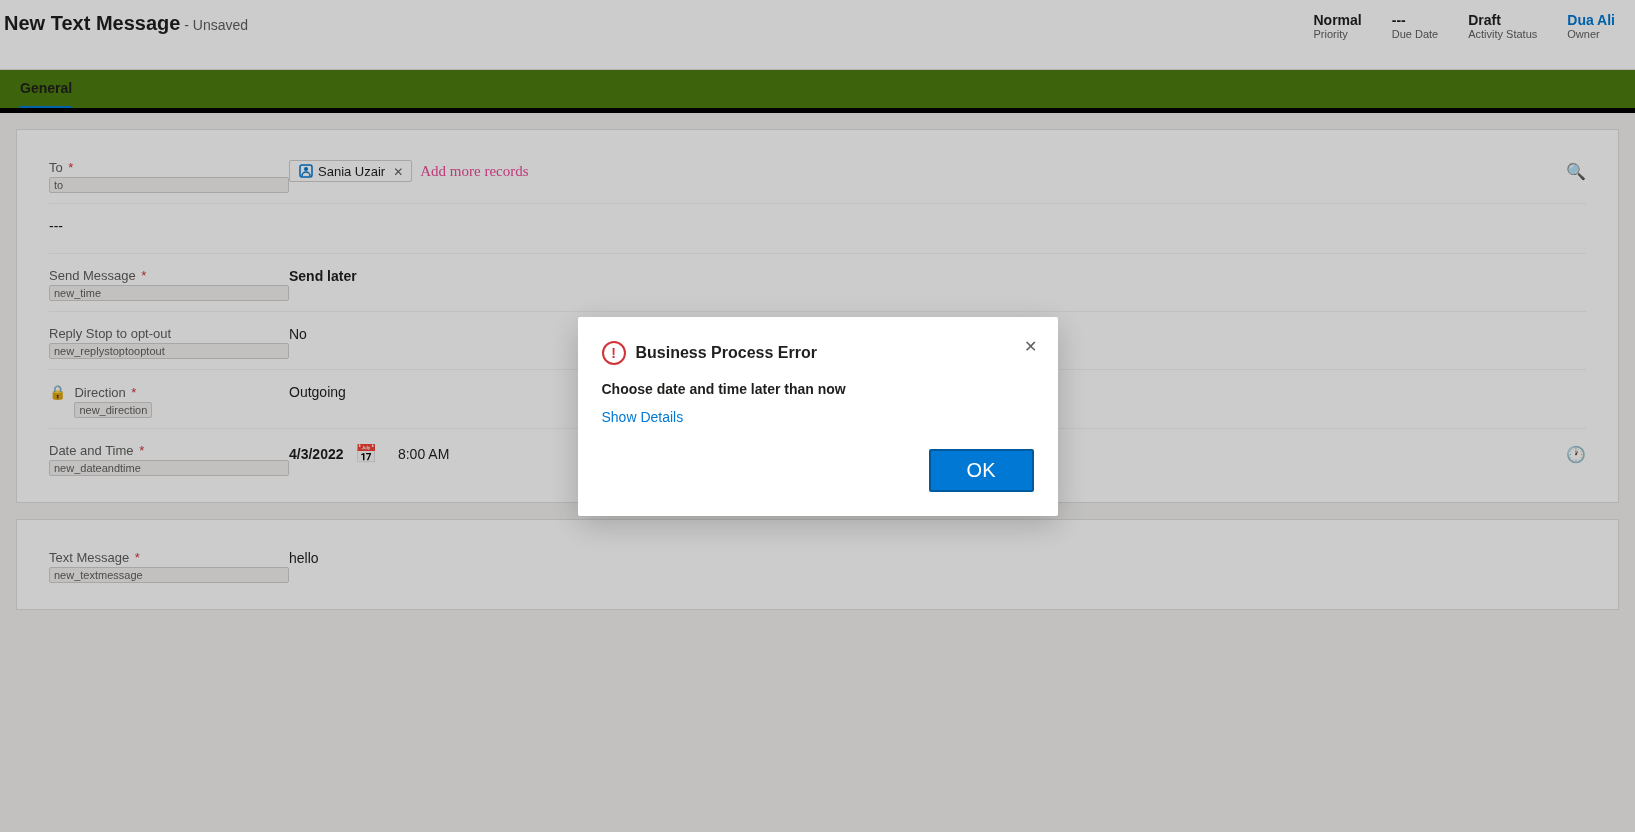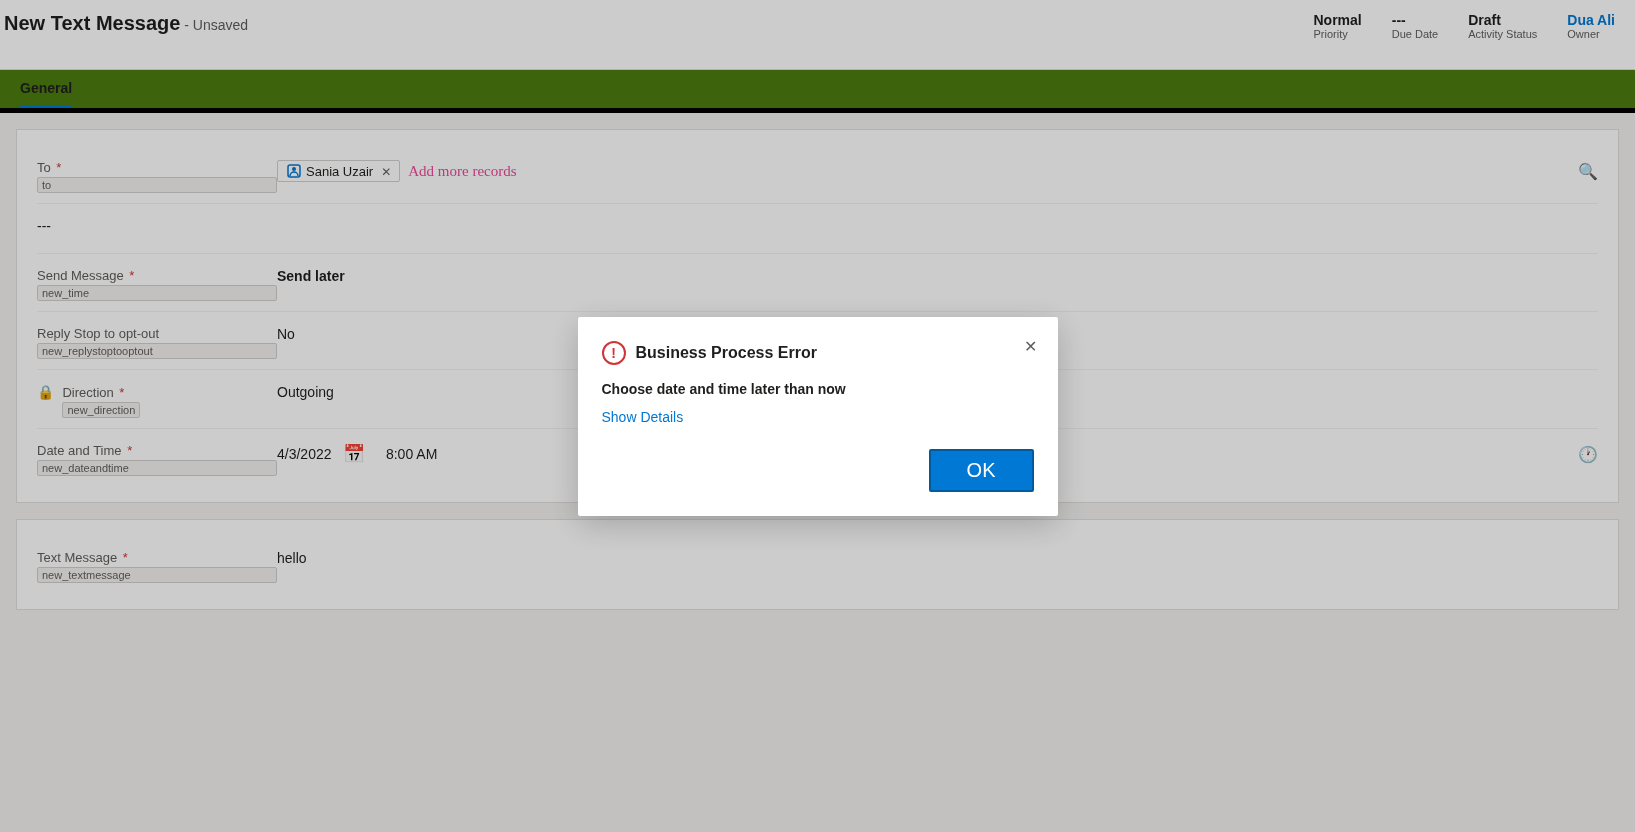--- a/index.html
+++ b/index.html
@@ -72,21 +72,21 @@
     .main-content {
       padding: 16px;
       position: relative;
     }
 
     
     .form-section {
       background: #fff;
       border: 1px solid #e1dfdd;
       margin-bottom: 16px;
-      padding: 16px 20px;
+      padding: 16px 32px;
     }
 
     .form-row {
       display: flex;
       align-items: flex-start;
       padding: 10px 0;
       border-bottom: 1px solid #f3f2f1;
       min-height: 50px;
     }
     .form-row:last-child {
@@ -402,21 +402,21 @@
 
     <div class="form-row">
       <div class="field-label-col">
         <span class="field-label">
           <span>Date and Time</span><span class="required-star"> *</span>
         </span>
         <span class="field-code">new_dateandtime</span>
       </div>
       <div class="field-value-col">
         <div class="date-time-row" style="width:100%;">
-          <span class="field-value" style="cursor:pointer;">4/3/2022</span>
+          <span class="field-value" style="cursor:pointer;font-weight:bold;">4/3/2022</span>
           <span class="calendar-icon">📅</span>
           <span class="field-value" style="cursor:pointer;margin-left:8px;">8:00 AM</span>
           <span class="clock-icon">🕐</span>
         </div>
       </div>
     </div>
 
   </div>
 
   <div class="form-section">

